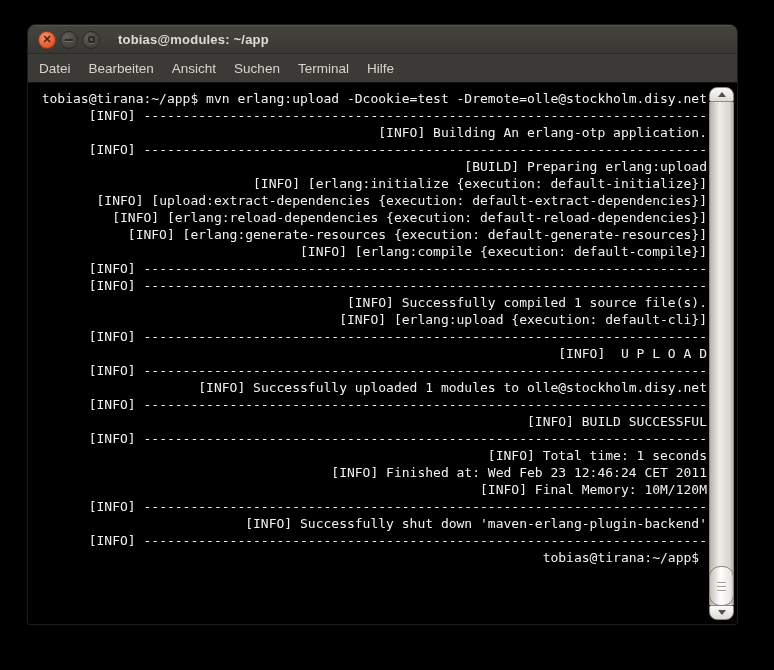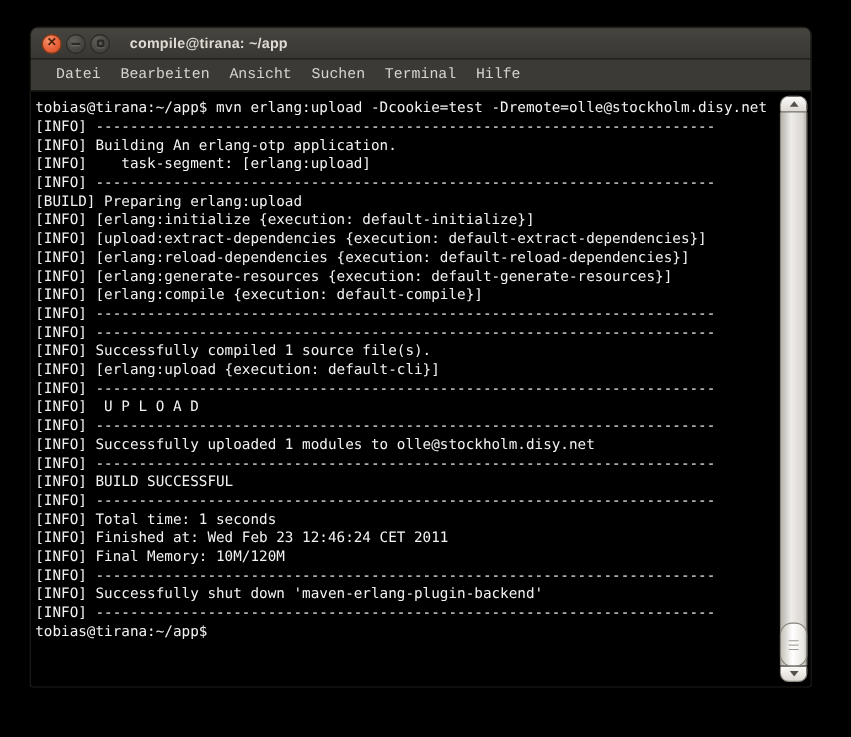--- a/index.html
+++ b/index.html
@@ -40,37 +40,36 @@
   .wbtn .min-glyph{display:block;width:8px;height:0;border-top:2px solid #2b2a26;
     box-shadow:0 1px 0 rgba(255,255,255,.18);}
   .wbtn .max-glyph{display:block;width:7px;height:7px;border:2px solid #2b2a26;border-radius:2px;
     box-shadow:0 1px 0 rgba(255,255,255,.15);}
   .title-text{margin-left:14px;font-size:13px;font-weight:bold;color:var(--chrome-text);
     letter-spacing:.2px;white-space:nowrap;}
 
   .menubar{
     height:29px;display:flex;align-items:center;
     background:var(--menubar-bg);border-bottom:1px solid #14130f;
-    padding-left:14px;
-    font-family:Liberation Mono, monospace;
+    padding-left:2px;
   }
   .menu-item{color:#d8d4cd;font-size:13.5px;padding:4px 9px;border-radius:2px;
     white-space:nowrap;cursor:default;}
 
   .term-region{
     position:absolute;left:1px;right:1px;top:60px;bottom:2px;
     background:var(--terminal-bg);display:flex;
   }
   .term-output{
     flex:1 1 auto;overflow:hidden;
     padding:5px 0 0 3px;
     font-family:"DejaVu Sans Mono",monospace;
     font-size:13px;line-height:17px;color:var(--terminal-fg);
   }
-  .term-line{white-space:pre;}
+  .term-line{white-space:pre;text-align:right;}
 
   .scrollbar{
     flex:0 0 29px;position:relative;background:#000;padding:2px 2px 2px 1px;
   }
   .sb-stepper{
     position:absolute;left:2px;width:25px;height:15px;
     background:linear-gradient(to bottom,#fbfaf9,#dedad4);
     border:1px solid #8d8a84;display:flex;align-items:center;justify-content:center;
   }
   .sb-stepper.up{top:2px;border-radius:8px 8px 2px 2px;}
@@ -100,38 +99,37 @@
   <div class="titlebar">
     <span class="wbtn close">
       <span>✕</span>
     </span>
     <span class="wbtn minmax">
       <span class="min-glyph"></span>
     </span>
     <span class="wbtn minmax">
       <span class="max-glyph"></span>
     </span>
-    <span class="title-text">compile@tirana: ~/app</span>
+    <span class="title-text">tobias@modules: ~/app</span>
   </div>
 
   <div class="menubar">
       <span class="menu-item">Datei</span>
       <span class="menu-item">Bearbeiten</span>
       <span class="menu-item">Ansicht</span>
       <span class="menu-item">Suchen</span>
       <span class="menu-item">Terminal</span>
       <span class="menu-item">Hilfe</span>
     </div>
 
   <div class="term-region">
     <div class="term-output">
         <div class="term-line">tobias@tirana:~/app$ mvn erlang:upload -Dcookie=test -Dremote=olle@stockholm.disy.net</div>
         <div class="term-line">[INFO] ------------------------------------------------------------------------</div>
         <div class="term-line">[INFO] Building An erlang-otp application.</div>
-        <div class="term-line">[INFO]    task-segment: [erlang:upload]</div>
         <div class="term-line">[INFO] ------------------------------------------------------------------------</div>
         <div class="term-line">[BUILD] Preparing erlang:upload</div>
         <div class="term-line">[INFO] [erlang:initialize {execution: default-initialize}]</div>
         <div class="term-line">[INFO] [upload:extract-dependencies {execution: default-extract-dependencies}]</div>
         <div class="term-line">[INFO] [erlang:reload-dependencies {execution: default-reload-dependencies}]</div>
         <div class="term-line">[INFO] [erlang:generate-resources {execution: default-generate-resources}]</div>
         <div class="term-line">[INFO] [erlang:compile {execution: default-compile}]</div>
         <div class="term-line">[INFO] ------------------------------------------------------------------------</div>
         <div class="term-line">[INFO] ------------------------------------------------------------------------</div>
         <div class="term-line">[INFO] Successfully compiled 1 source file(s).</div>

